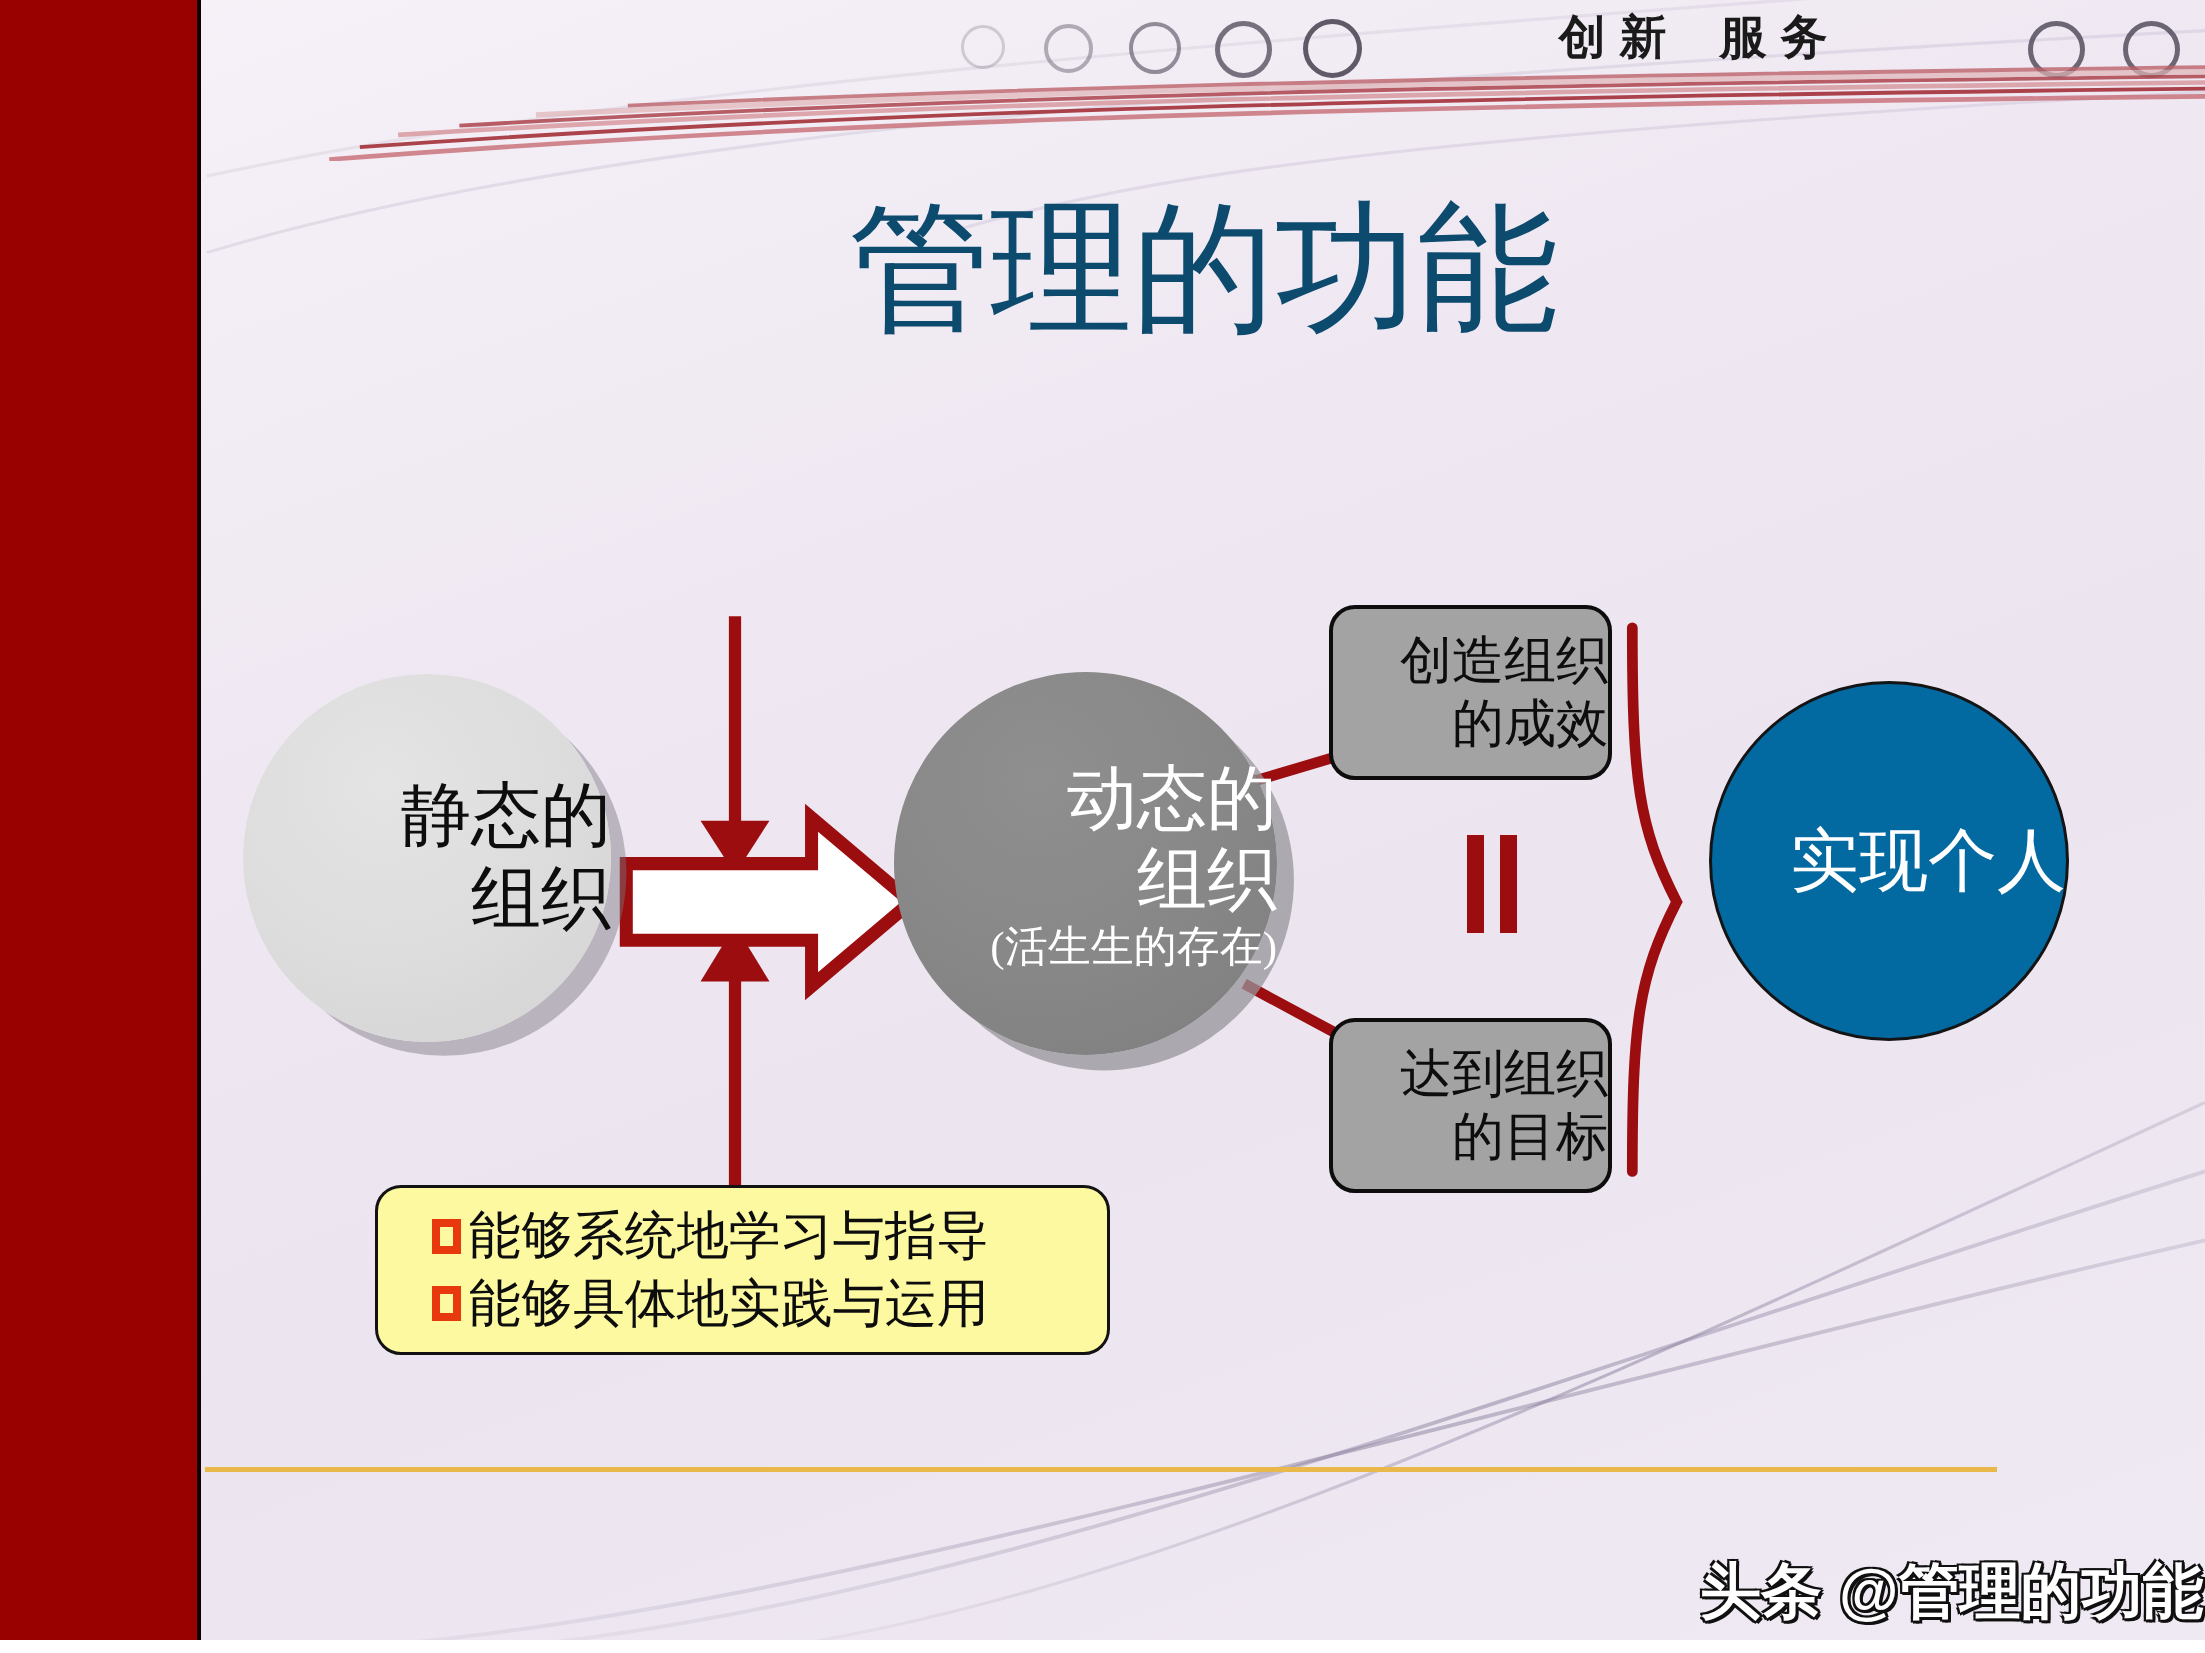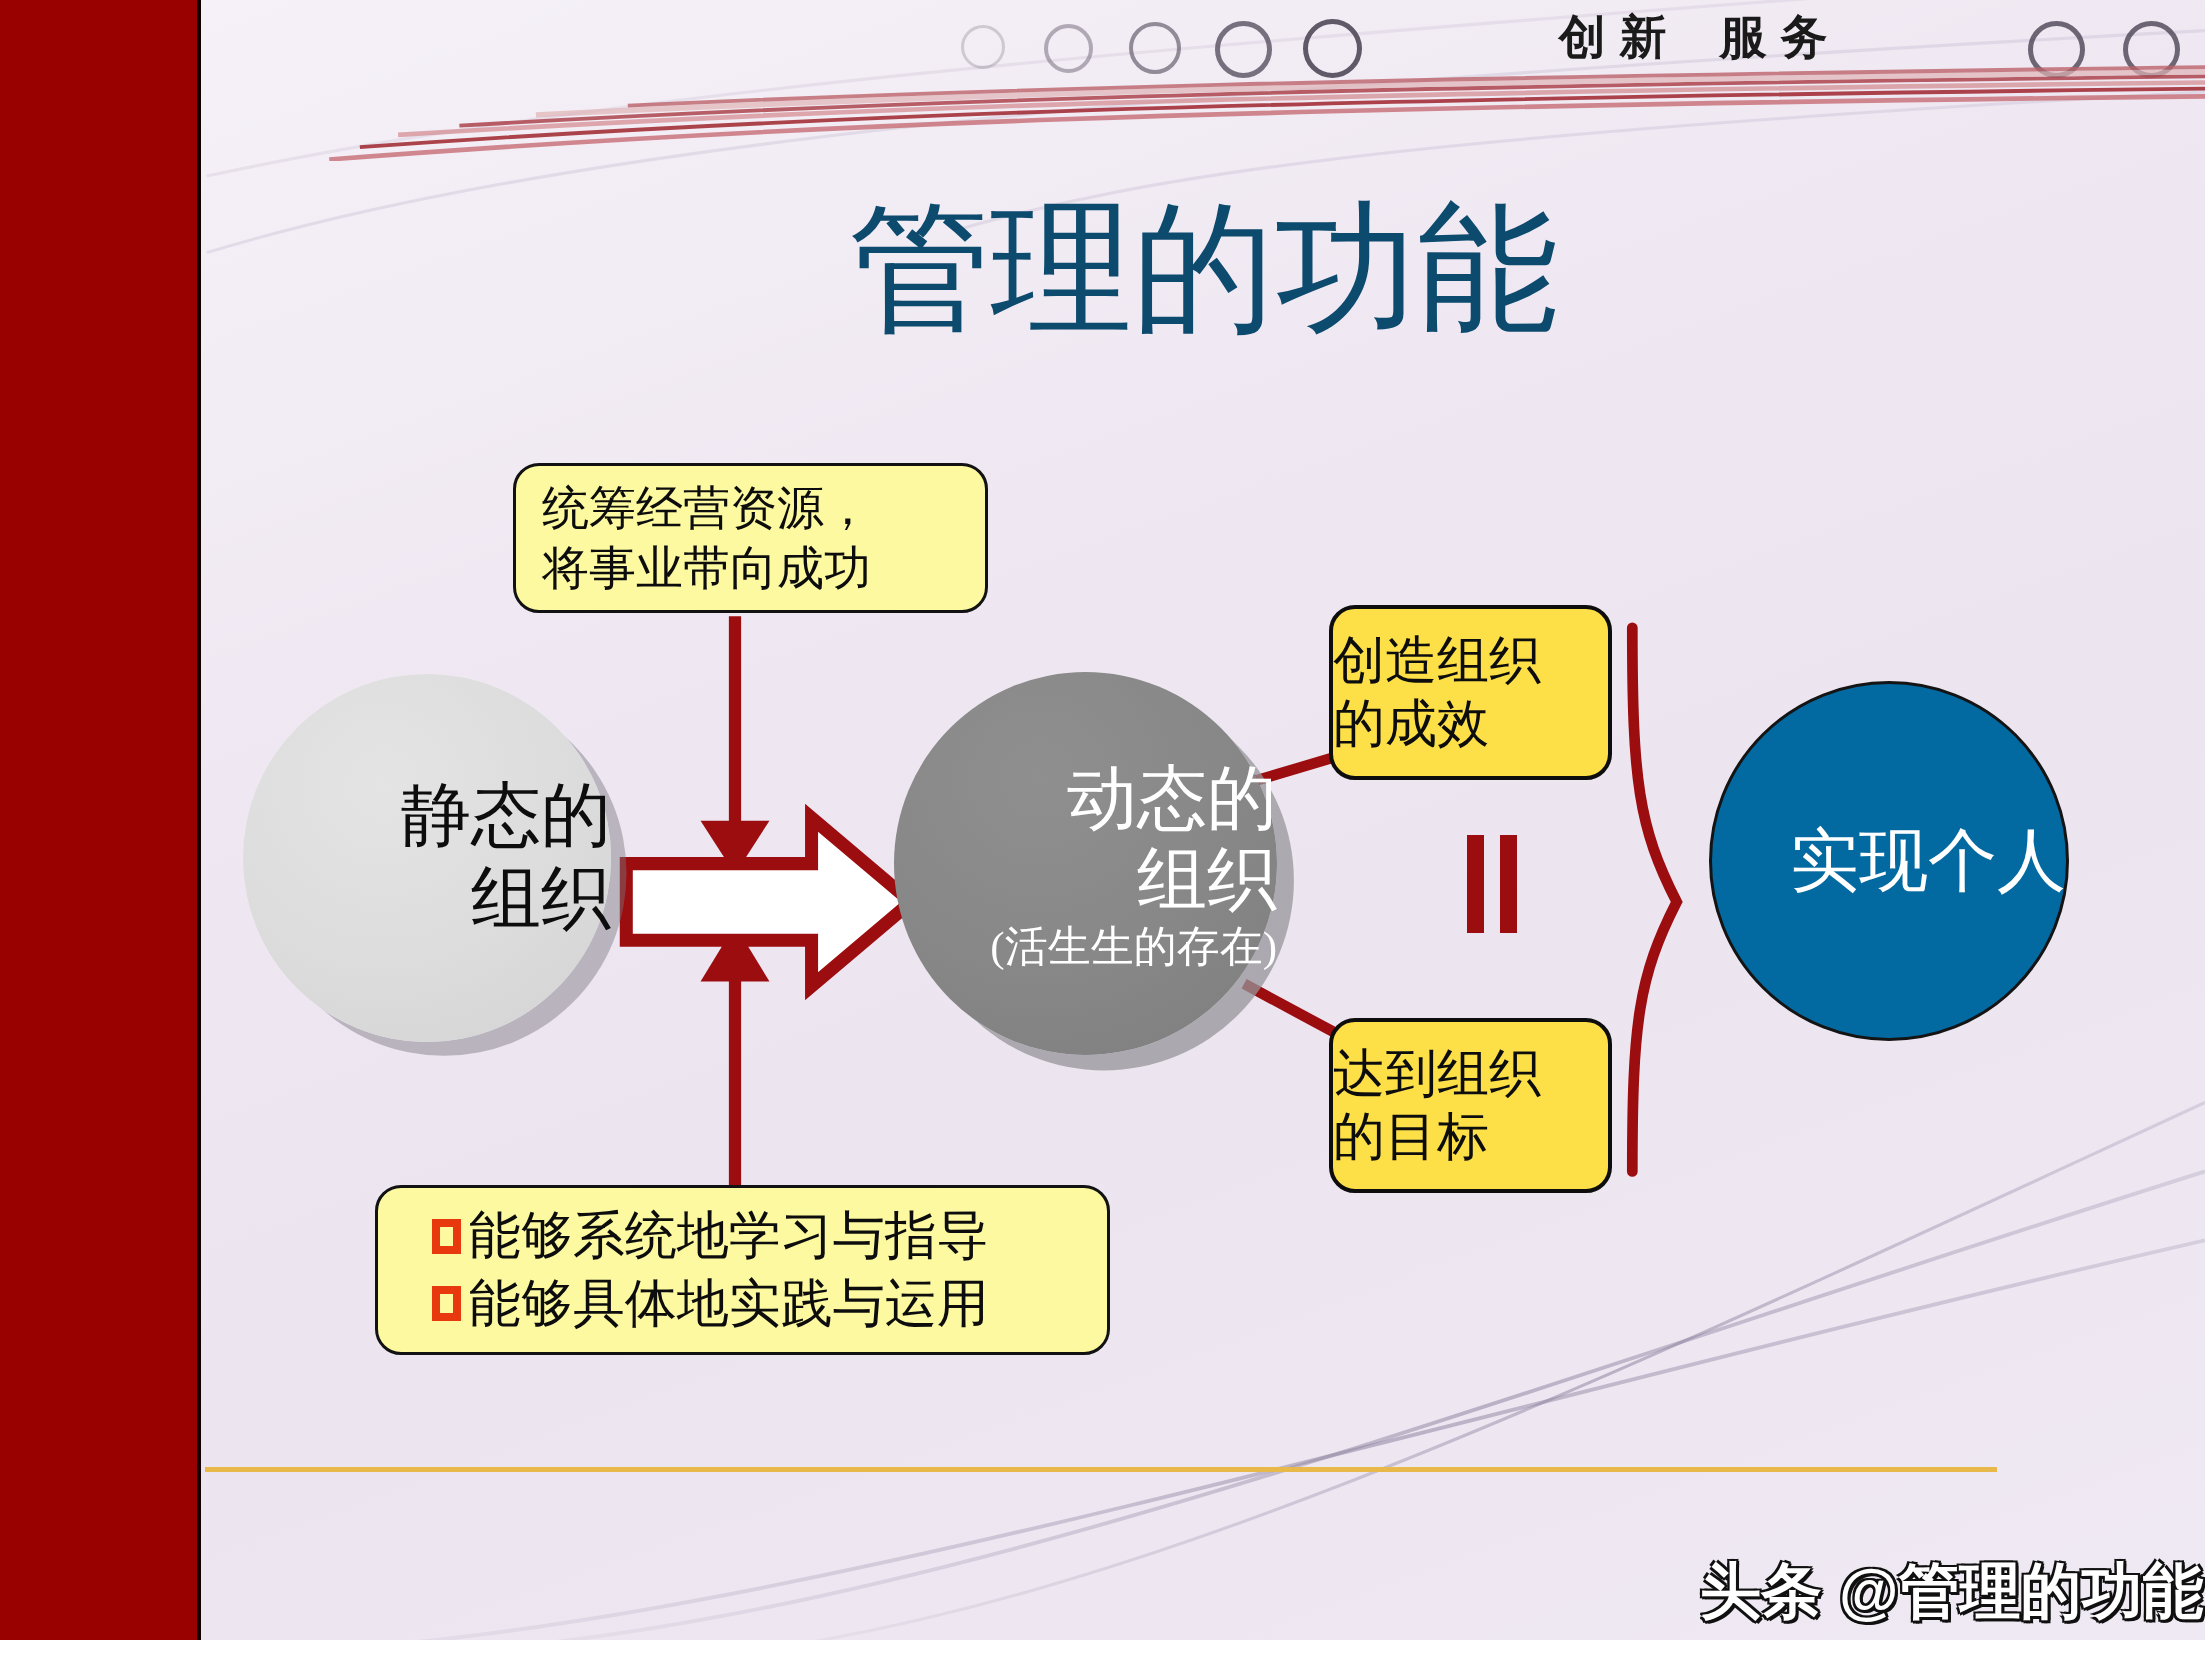--- a/index.html
+++ b/index.html
@@ -155,27 +155,27 @@
     width: 29px; height: 35px;
     border: 8.4px solid #e8380d;
     box-sizing: border-box;
     margin-right: 7.7px;
     flex: none;
   }
 
   
   .gbox {
     position: absolute;
-    background: #fde047;
+    background: #a3a3a3;
     border: 4.6px solid #0d0d0d;
     border-radius: 26px;
     box-sizing: border-box;
     display: flex;
     flex-direction: column;
-    align-items: flex-start;
+    align-items: flex-end;
     justify-content: center;
     font-size: 52px;
     line-height: 1.2;
     color: #0d0d0d;
   }
   .gbox-top    { left: 1329px; top: 605px;  width: 283px; height: 175px; }
   .gbox-bottom { left: 1329px; top: 1018px; width: 283px; height: 175px; }
   .gbox .gl { display: block; white-space: nowrap; }
 
   
@@ -279,24 +279,20 @@
         <polygon points="818,1128 1060,1128 1060,1068 1190,1178 1060,1288 1060,1228 818,1228" fill="#ffffff" stroke="#9c0d10" stroke-width="17" stroke-linejoin="miter"></polygon>
       </g>
 
       <line x1="1632" y1="1022" x2="1740" y2="990" stroke="#9c0d10" stroke-width="14"></line>
 
       <line x1="1625" y1="1285" x2="1742" y2="1348" stroke="#9c0d10" stroke-width="14"></line>
 
       <path d="M2132,820 C2132,1020 2140,1080 2190,1178 C2140,1276 2132,1336 2132,1530" fill="none" stroke="#9c0d10" stroke-width="14" stroke-linecap="round"></path>
     </svg>
 
-    <div class="callout callout-top">
-      <span class="cl">统筹经营资源，</span>
-      <span class="cl">将事业带向成功</span>
-    </div>
 
     <div class="callout callout-bottom">
       <div class="bullet-row">
         <span class="bullet-sq"></span>
         <span>能够系统地学习与指导</span>
       </div>
       <div class="bullet-row">
         <span class="bullet-sq"></span>
         <span>能够具体地实践与运用</span>
       </div>

